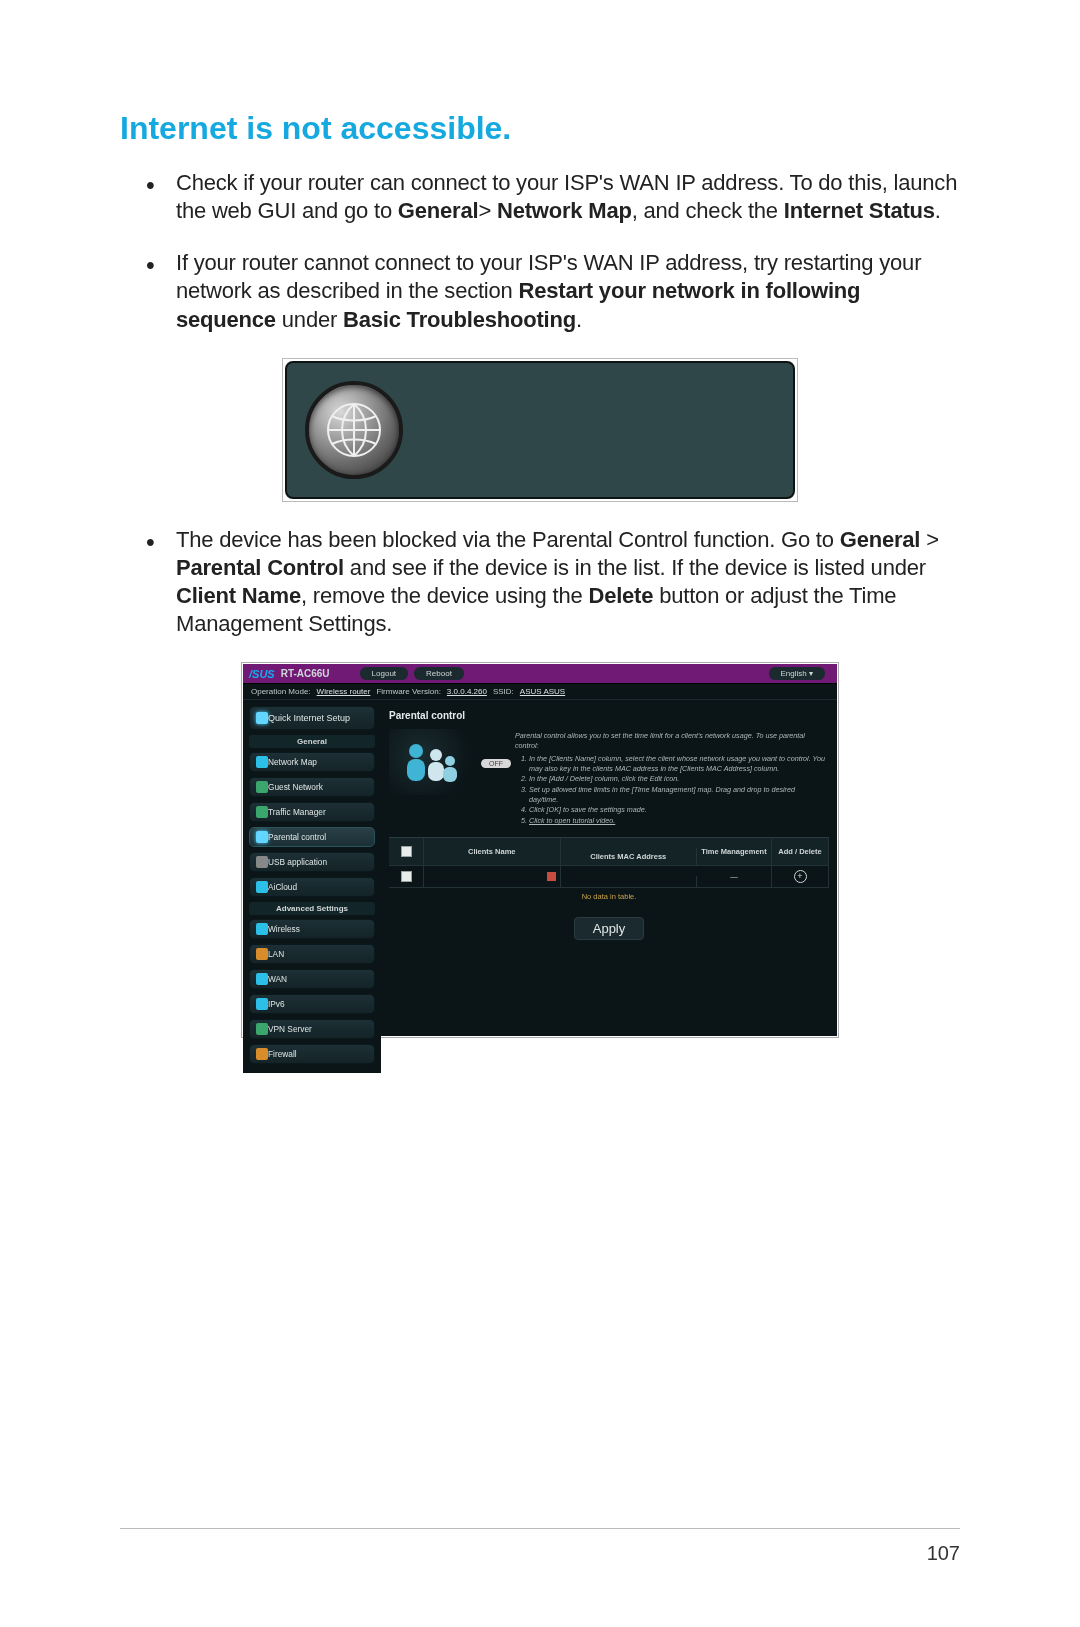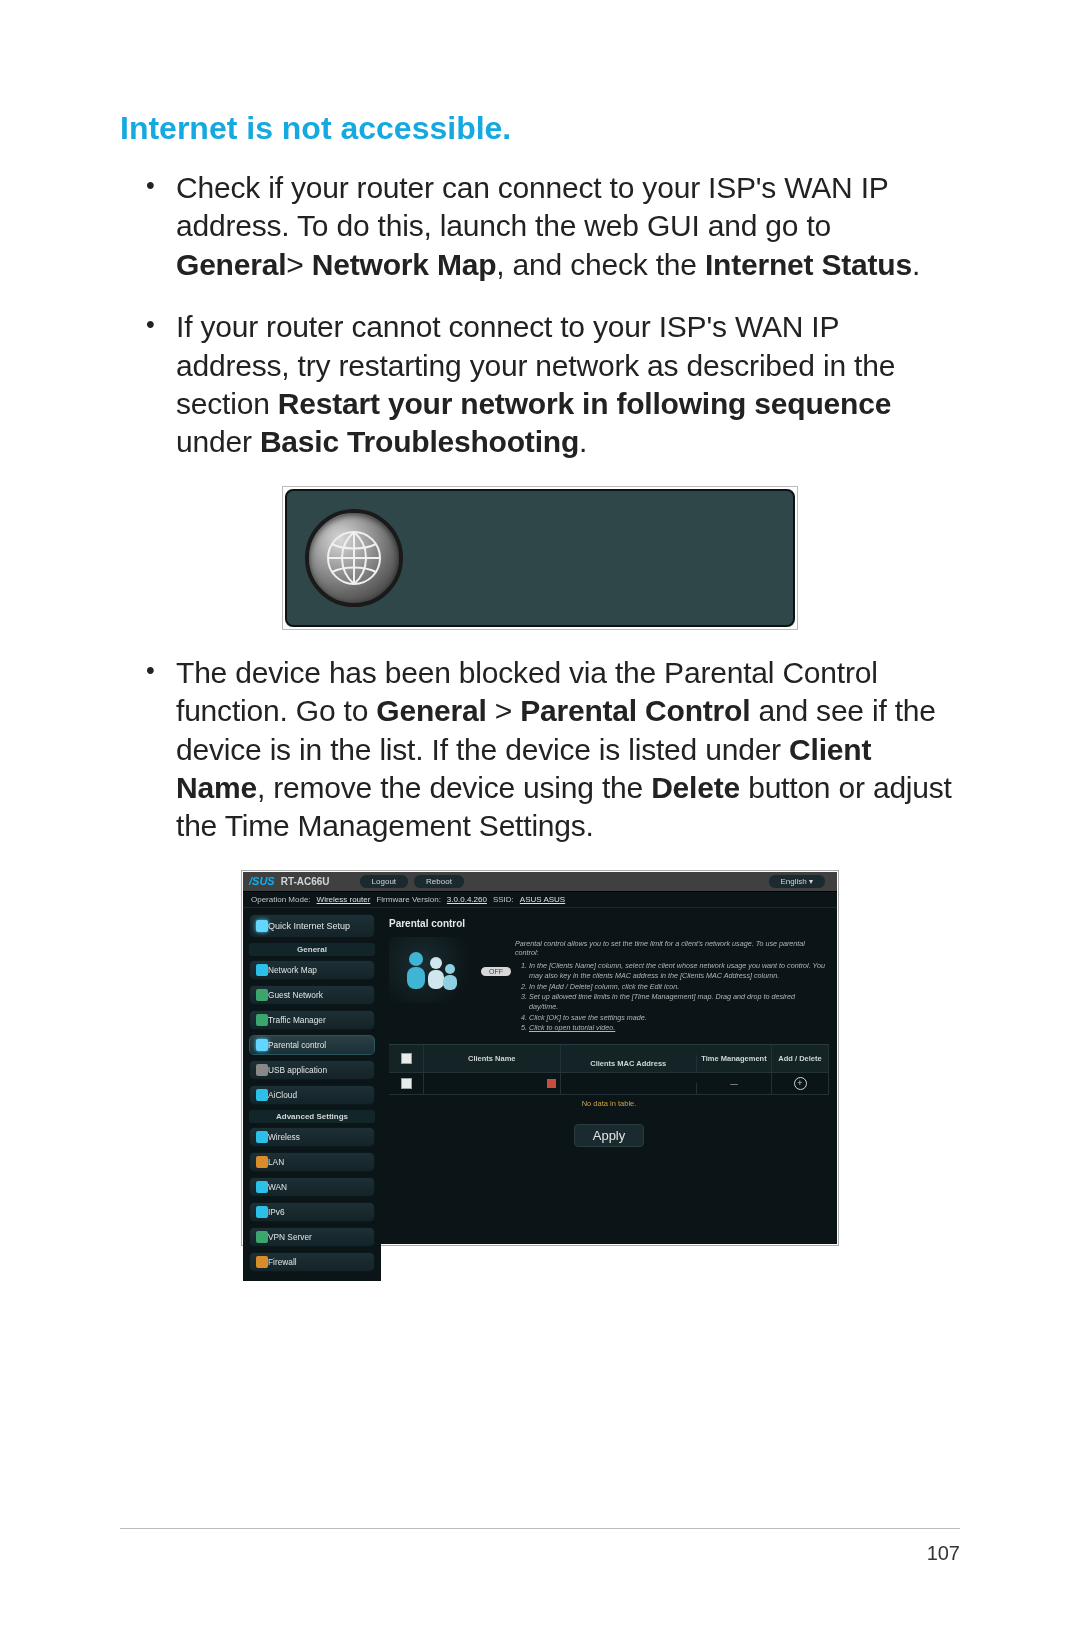--- a/index.html
+++ b/index.html
@@ -1,35 +1,35 @@
 <!DOCTYPE html>
 <html><head>
 <meta charset="utf-8">
 <style>
   html,body{margin:0;padding:0;background:#fff;font-family:"Segoe UI",Arial,Helvetica,sans-serif;color:#222;}
   .page{width:1080px;height:1627px;box-sizing:border-box;padding:110px 120px 60px 120px;position:relative;}
   h2.section-title{color:#16a9e0;font-weight:700;font-size:32px;margin:0 0 22px 0;}
   ul.doc-list{list-style:none;padding:0;margin:0 0 0 26px;}
-  ul.doc-list>li{position:relative;padding-left:30px;font-size:30px;line-height:1.28;margin-bottom:24px;letter-spacing:-0.2px;}
+  ul.doc-list>li{position:relative;padding-left:30px;font-size:22px;line-height:1.28;margin-bottom:24px;letter-spacing:-0.2px;}
   ul.doc-list>li:before{content:"•";position:absolute;left:0;top:0;font-size:25px;}
   .b{font-weight:700;}
   
   .status-card-wrap{width:510px;margin:8px auto 24px auto;border:1px solid #bbb;padding:2px;}
   .status-card{background:#2f4748;border:2px solid #0e1414;border-radius:8px;display:flex;align-items:center;padding:18px 18px;}
   .globe{width:90px;height:90px;border-radius:50%;background:radial-gradient(circle at 35% 30%,#d8d8d8,#6a6a6a 60%,#2a2a2a 100%);display:flex;align-items:center;justify-content:center;border:4px solid #1a1a1a;box-shadow:0 2px 6px rgba(0,0,0,.6) inset;}
   .globe svg{width:60px;height:60px;}
   .globe svg circle,.globe svg path,.globe svg line{stroke:#f0f0f0;stroke-width:2;fill:none;}
   .status-text{margin-left:34px;color:#e8e8e8;font-size:17px;font-family:Arial,sans-serif;}
   .status-text div{margin:1px 0;}
   .status-text .bold{font-weight:700;color:#fff;}
   .status-text .ul{text-decoration:underline;}
   
   .gui-wrap{width:594px;margin:4px auto 0 auto;border:1px solid #aaa;padding:1px;}
   .gui{background:#0b1417;color:#cfd6d6;font-family:Arial,sans-serif;font-size:9px;height:372px;box-sizing:border-box;display:flex;flex-direction:column;}
-  .gui-top{display:flex;align-items:center;padding:3px 6px;background:#404040;border-bottom:1px solid #000;}
+  .gui-top{display:flex;align-items:center;padding:3px 6px;background:#701a75;border-bottom:1px solid #000;}
   .brand{color:#0ab0f2;font-weight:700;font-style:italic;font-size:11px;margin-right:6px;}
   .model{color:#cfd6d6;font-weight:700;font-size:10px;margin-right:30px;}
   .pill{background:#1a2a2e;border-radius:6px;padding:2px 12px;margin-right:6px;font-size:8px;}
   .spacer{flex:1;}
   .status-row{padding:3px 8px;font-size:8px;color:#bfc8c8;border-bottom:1px solid #1a2a2e;display:flex;gap:6px;}
   .status-row .u{text-decoration:underline;color:#d8e0e0;}
   .gui-body{flex:1;display:flex;}
   .sidebar{width:130px;background:#0b1417;padding:4px 4px;}
   .side-btn{background:linear-gradient(#1d3036,#142327);border:1px solid #0a1a1c;border-radius:5px;margin:2px 2px 5px 2px;padding:5px 6px;color:#e0e6e6;font-size:9px;display:flex;align-items:center;gap:0;}
   .side-btn.small{padding:3px 6px;font-size:8.3px;}

